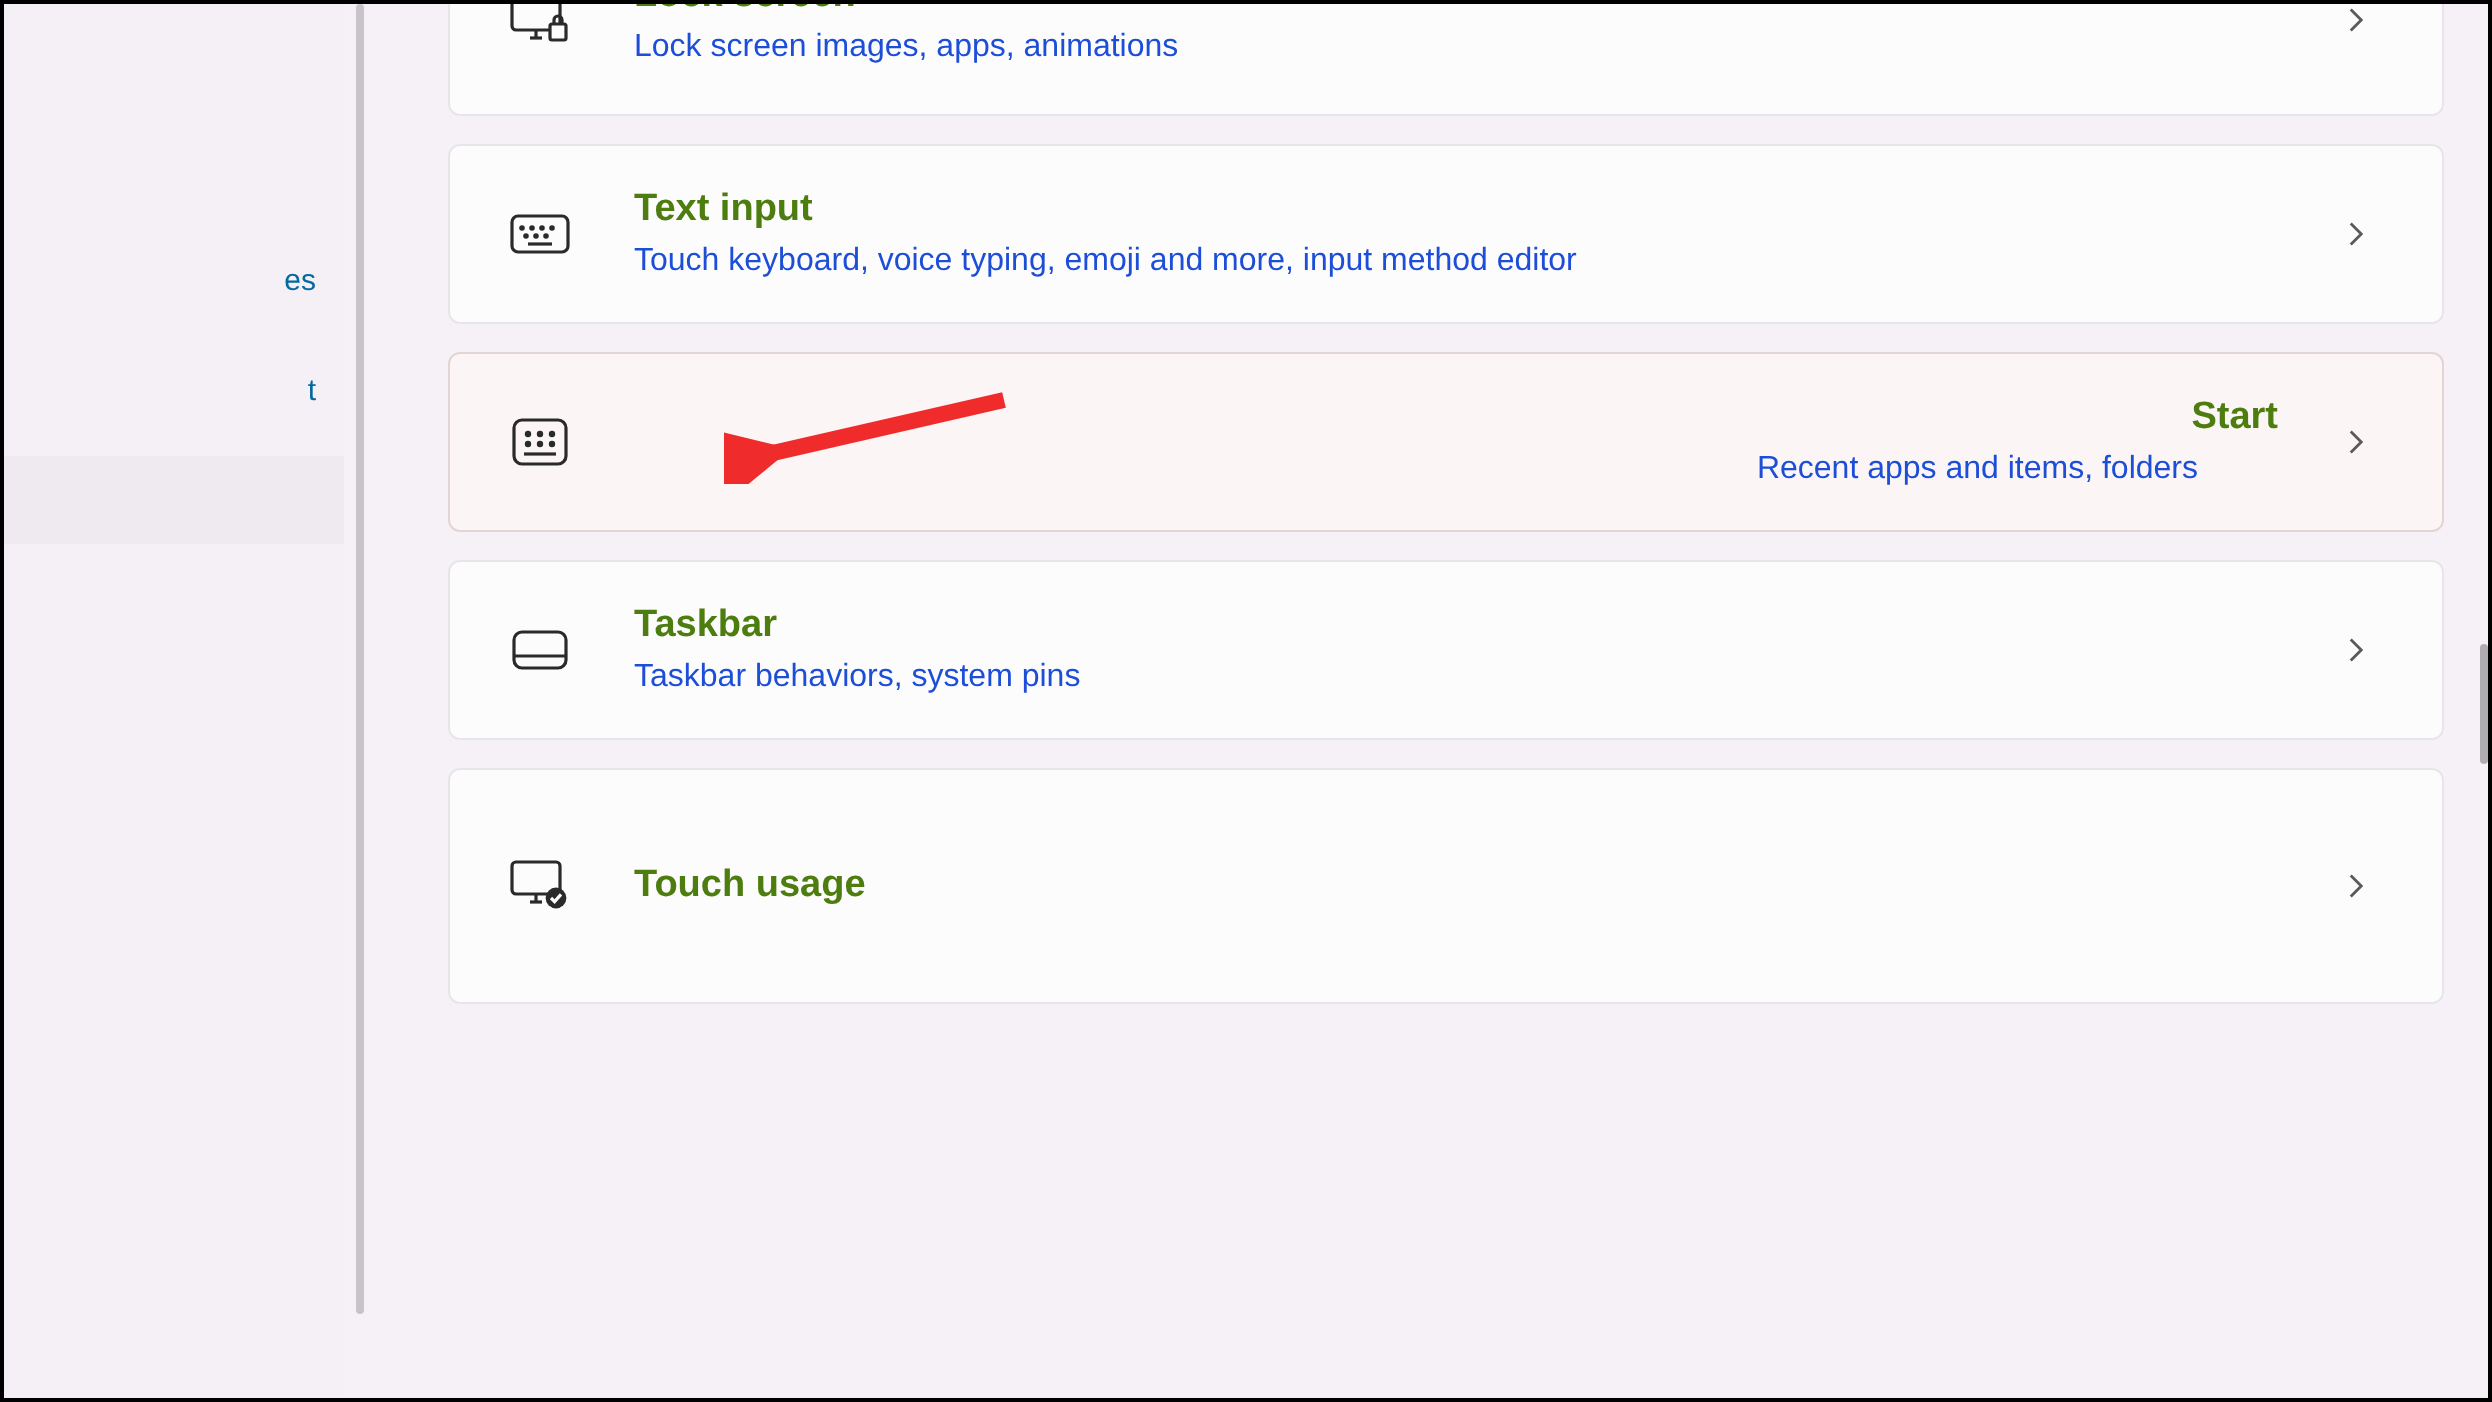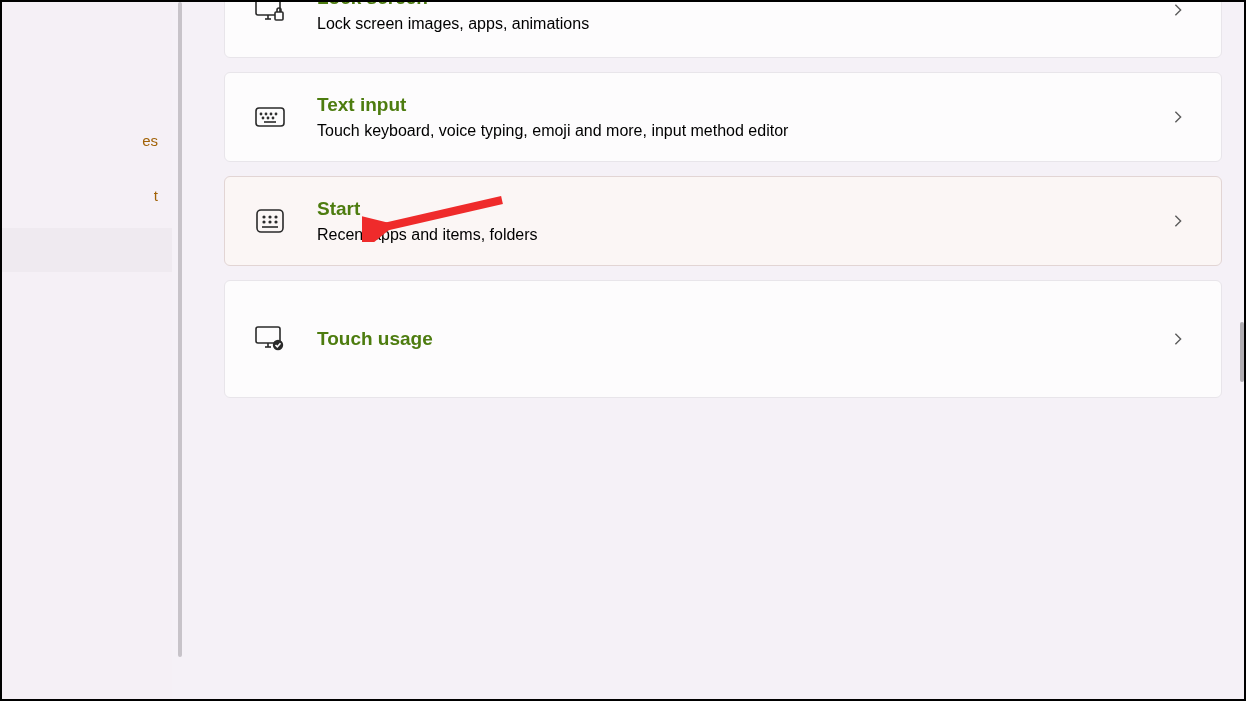--- a/index.html
+++ b/index.html
@@ -15,21 +15,21 @@
     .sidebar {
       position: absolute;
       left: 0; top: 0;
       width: 170px;
       height: 100%;
       background:#f5f0f6;
     }
     .sidebar-item {
       padding: 10px 14px;
       font-size: 15px;
-      color:#a16207;
+      color:#0369a1;
       text-align: right;
     }
     .sidebar-item.selected {
       background:#efeaf0;
     }
     .divider-line {
       position: absolute;
       left: 176px; top: 0;
       width: 4px; height: 655px;
       background:#c7c3c9;
@@ -58,37 +58,38 @@
     }
     .card.first {
       margin-top: -24px;
       padding-top: 0;
       min-height: 80px;
     }
     .card.tall { min-height: 118px; }
     .card.highlight {
       background:#fbf6f5;
       border-color:#e2d5d4;
+      text-align:right;
     }
     .icon-slot {
       width: 30px; height: 30px;
       flex: 0 0 30px;
       display: flex; align-items: center; justify-content: center;
       color:#2a2a2a;
     }
     .text-col { flex: 1; }
     .title {
       font-size: 19px;
       color:#4d7c0f;
       font-weight: 700;
       line-height: 1.4;
     }
     .sub {
       font-size: 16px;
-      color:#000000;
+      color:#1d4ed8;
       line-height: 1.45;
       padding-right: 40px;
     }
     .chev {
       flex: 0 0 20px;
       color:#5a5a5a;
     }
     .scroll-ind {
       position:absolute;
       right:0; top:320px;
@@ -178,20 +179,37 @@
       <div class="title">Start</div>
       <div class="sub">Recent apps and items, folders</div>
     </div>
     <span class="chev">
       <svg width="14" height="14" viewBox="0 0 10 16" fill="none" stroke="currentColor" stroke-width="1.6">
           <path d="M2 2 L8 8 L2 14"></path>
         </svg>
     </span>
   </div>
 
+  <div class="card">
+    <span class="icon-slot">
+      <svg width="28" height="20" viewBox="0 0 28 20" fill="none" stroke="currentColor" stroke-width="1.6">
+        <rect x="1" y="1" width="26" height="18" rx="4"></rect>
+        <line x1="1" y1="13" x2="27" y2="13"></line>
+      </svg>
+    </span>
+    <div class="text-col">
+      <div class="title">Taskbar</div>
+      <div class="sub">Taskbar behaviors, system pins</div>
+    </div>
+    <span class="chev">
+      <svg width="14" height="14" viewBox="0 0 10 16" fill="none" stroke="currentColor" stroke-width="1.6">
+          <path d="M2 2 L8 8 L2 14"></path>
+        </svg>
+    </span>
+  </div>
 
 
   <div class="card tall">
     <span class="icon-slot">
       <svg width="30" height="26" viewBox="0 0 30 26" fill="none" stroke="currentColor" stroke-width="1.6">
         <rect x="1" y="1" width="24" height="16" rx="2"></rect>
         <line x1="10" y1="21" x2="16" y2="21"></line>
         <line x1="13" y1="17" x2="13" y2="21"></line>
         <circle cx="23" cy="19" r="5.2" fill="#2a2a2a" stroke="none"></circle>
         <path d="M20.5 19 l1.8 1.8 l3.2 -3.6" stroke="#fdfcfd" stroke-width="1.6"></path>

